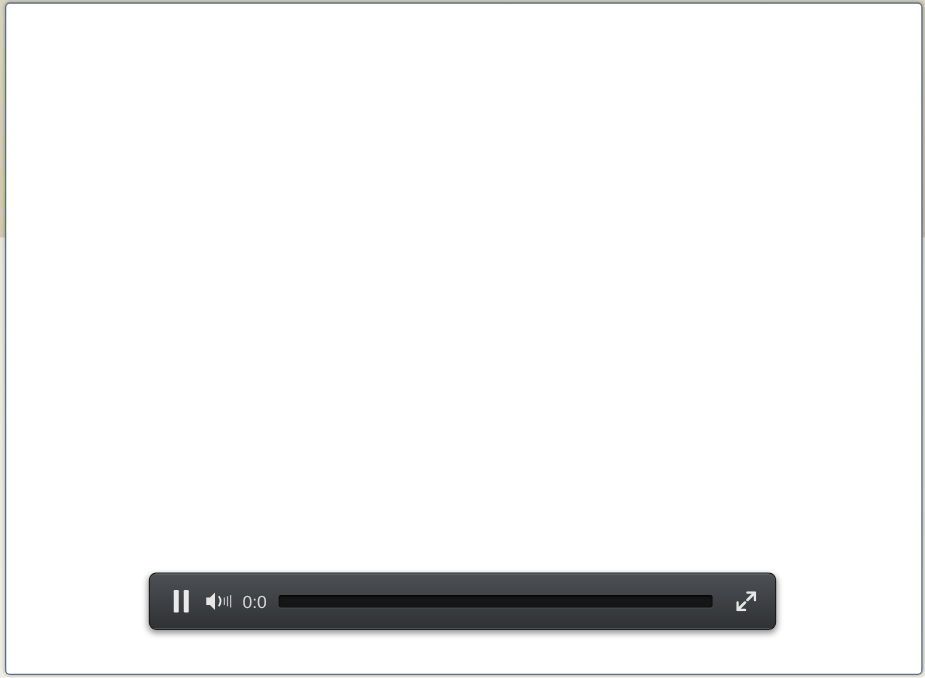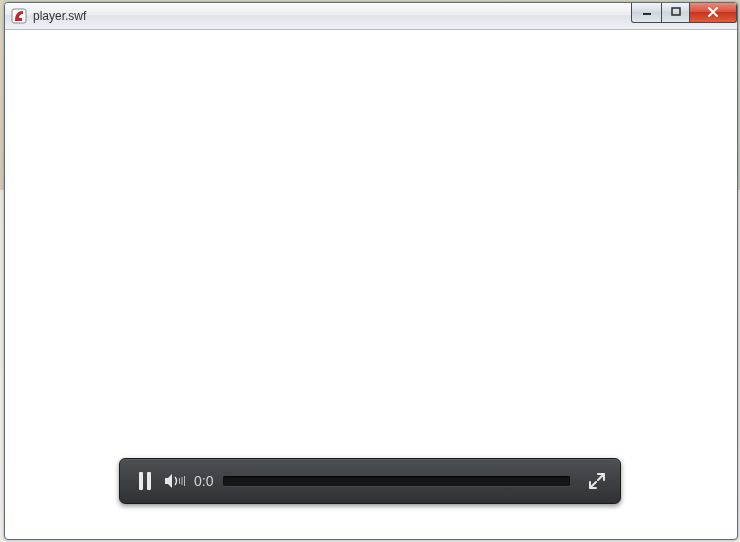--- a/index.html
+++ b/index.html
@@ -31,46 +31,20 @@
   .vol-ic{display:flex;align-items:center;}
   .timecode{font-size:14px;color:#d7d7d7;margin-left:6px;}
   .progress{flex:1;height:10px;margin:0 14px 0 10px;background:#151617;border-radius:2px;box-shadow:inset 0 1px 2px rgba(0,0,0,.9),0 1px 0 rgba(255,255,255,.06);}
   .fs-ic{width:26px;display:flex;align-items:center;justify-content:center;cursor:pointer;}
 </style>
 </head>
 <body>
 
 <div class="window">
 
-  <div class="titlebar">
-    <span class="app-icon">
-      <svg width="16" height="16" viewBox="0 0 16 16">
-        <rect x="1" y="1" width="14" height="14" rx="2" fill="#fff" stroke="#8a8a8a"></rect>
-        <path d="M4 13 C4 6 7 3 12 3 L12 6 C9 6 8 8 8 10 L11 10 L11 13 Z" fill="#c1272d"></path>
-      </svg>
-    </span>
-    <span class="title-text">player.swf</span>
-    <div class="win-buttons">
-      <div class="wbtn min">
-        <svg width="10" height="10">
-            <rect x="1" y="6" width="8" height="2" fill="#2b2b2b"></rect>
-          </svg>
-      </div>
-      <div class="wbtn max">
-        <svg width="10" height="10">
-            <rect x="1" y="1" width="8" height="7" fill="none" stroke="#2b2b2b" stroke-width="1.5"></rect>
-          </svg>
-      </div>
-      <div class="wbtn close">
-        <svg width="12" height="12">
-          <path d="M2 2 L10 10 M10 2 L2 10" stroke="#fff" stroke-width="2" stroke-linecap="round"></path>
-        </svg>
-      </div>
-    </div>
-  </div>
 
 
   <div class="content">
 
     <div class="player">
 
       <div class="pbtn">
         <span class="pause-ic">
             <span></span>
             <span></span>

